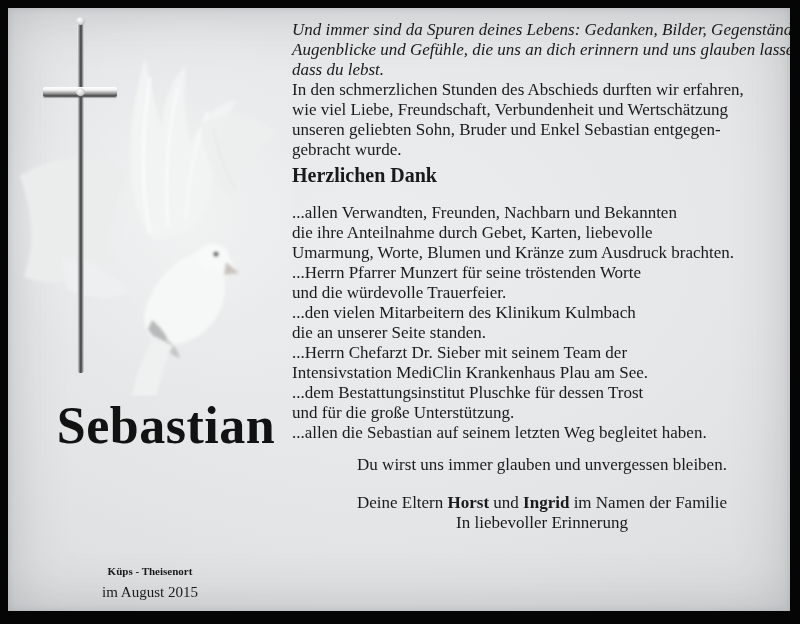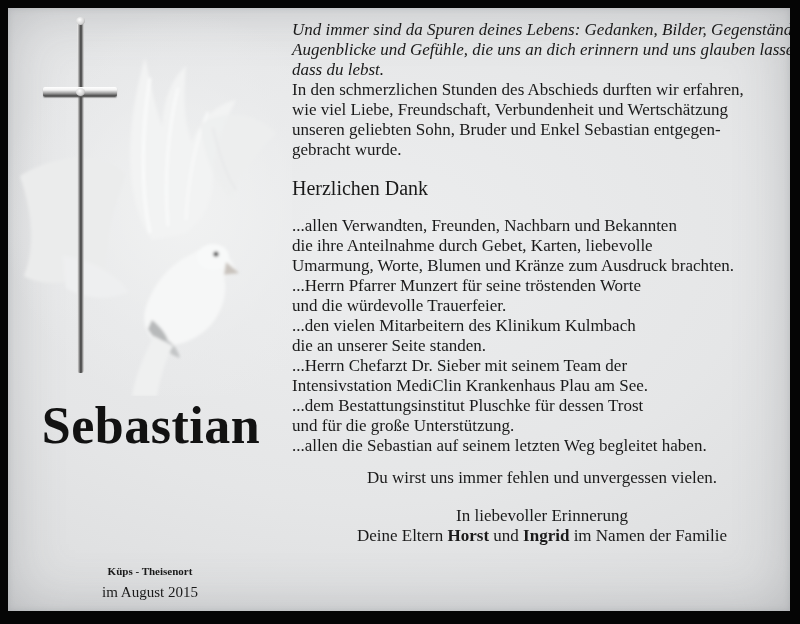--- a/index.html
+++ b/index.html
@@ -35,35 +35,35 @@
   }
   .cross-knob-top, .cross-knob-mid {
     position:absolute; width:9px; height:8px; border-radius:50%;
     background:radial-gradient(circle at 40% 35%, #ffffff 0%, #d6d6d6 55%, #8f8f8f 100%);
   }
   .cross-knob-top { left:68px; top:9px; }
   .cross-knob-mid { left:68px; top:80px; }
 
   
   .name-block {
-    position:absolute; left:1px; top:389px; width:284px;
+    position:absolute; left:16px; top:389px; width:284px;
     text-align:center; font-weight:bold; font-size:52px; line-height:58px;
     color:#121212; letter-spacing:0.5px;
   }
   .place-block { position:absolute; left:0; top:552px; width:284px; text-align:center; }
   .place-line { font-weight:bold; font-size:11px; line-height:22px; }
   .date-line  { font-size:15px; line-height:20px; }
 
   
   .right-col { position:absolute; left:284px; top:0; width:500px; }
   .pre { white-space:pre; }
   .intro   { margin-top:12px; font-style:italic; font-size:17px; line-height:20px; }
   .title   { margin-top:4px; text-align:center; font-weight:bold; font-size:28px; line-height:27px; letter-spacing:0.5px; }
   .opening { font-size:17px; line-height:20px; }
-  .thanks-heading { margin-top:16px; font-weight:normal; font-size:20px; line-height:24px; }
+  .thanks-heading { margin-top:3px; font-weight:bold; font-size:20px; line-height:24px; }
   .item { font-size:17px; line-height:20px; }
   .item-first { margin-top:16px; }
   .farewell { margin-top:12px; text-align:center; font-size:17px; line-height:20px; }
   .remembrance { margin-top:18px; text-align:center; font-size:17px; line-height:20px; }
   .bold { font-weight:bold; }
 </style>
 </head>
 <body>
 
 <div class="page">
@@ -136,23 +136,23 @@
 Umarmung, Worte, Blumen und Kränze zum Ausdruck brachten.</p>
       <p class="item pre">...Herrn Pfarrer Munzert für seine tröstenden Worte
 und die würdevolle Trauerfeier.</p>
       <p class="item pre">...den vielen Mitarbeitern des Klinikum Kulmbach
 die an unserer Seite standen.</p>
       <p class="item pre">...Herrn Chefarzt Dr. Sieber mit seinem Team der
 Intensivstation MediClin Krankenhaus Plau am See.</p>
       <p class="item pre">...dem Bestattungsinstitut Pluschke für dessen Trost
 und für die große Unterstützung.</p>
       <p class="item pre">...allen die Sebastian auf seinem letzten Weg begleitet haben.</p>
-      <p class="farewell">Du wirst uns immer fehlen und unvergessen vielen.</p>
+      <p class="farewell">Du wirst uns immer glauben und unvergessen bleiben.</p>
       <div class="remembrance">
-        <div>In liebevoller Erinnerung</div>
         <div>
           <span>Deine Eltern </span><span class="bold">Horst</span><span> und </span><span class="bold">Ingrid</span><span> im Namen der Familie</span>
         </div>
+        <div>In liebevoller Erinnerung</div>
       </div>
     </div>
 
   </div>
 </div>
 
 </body></html>

